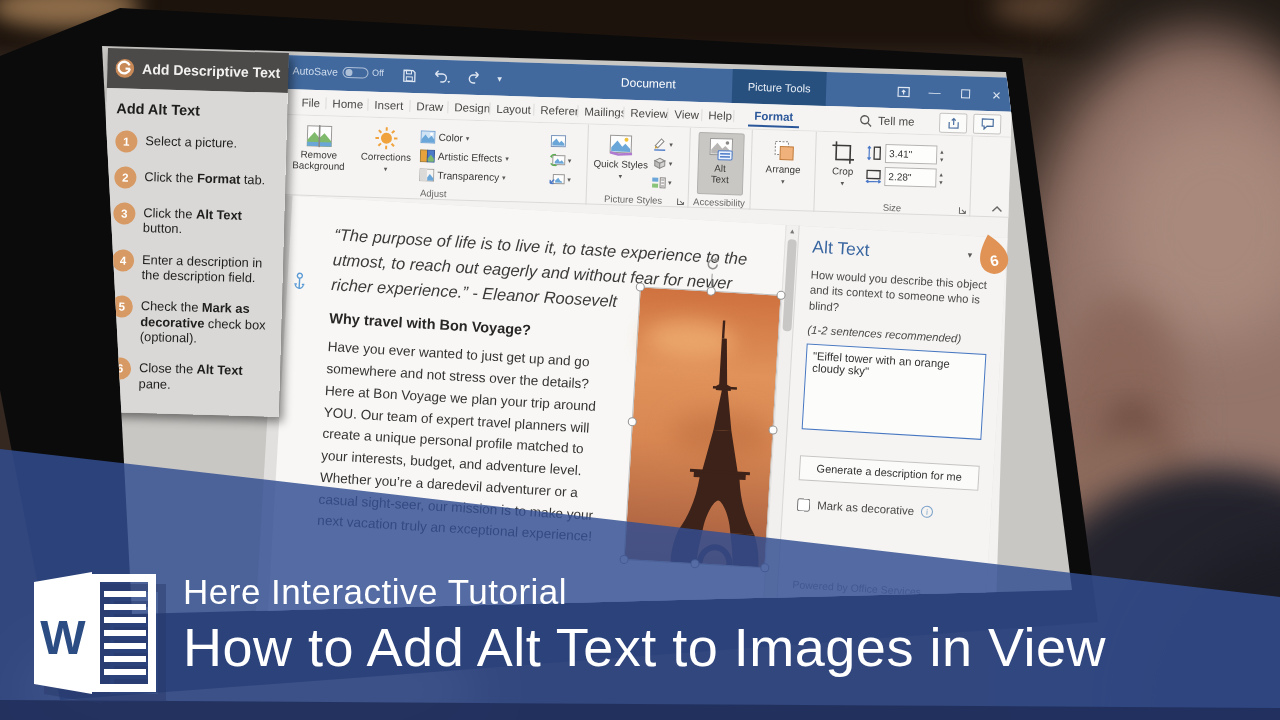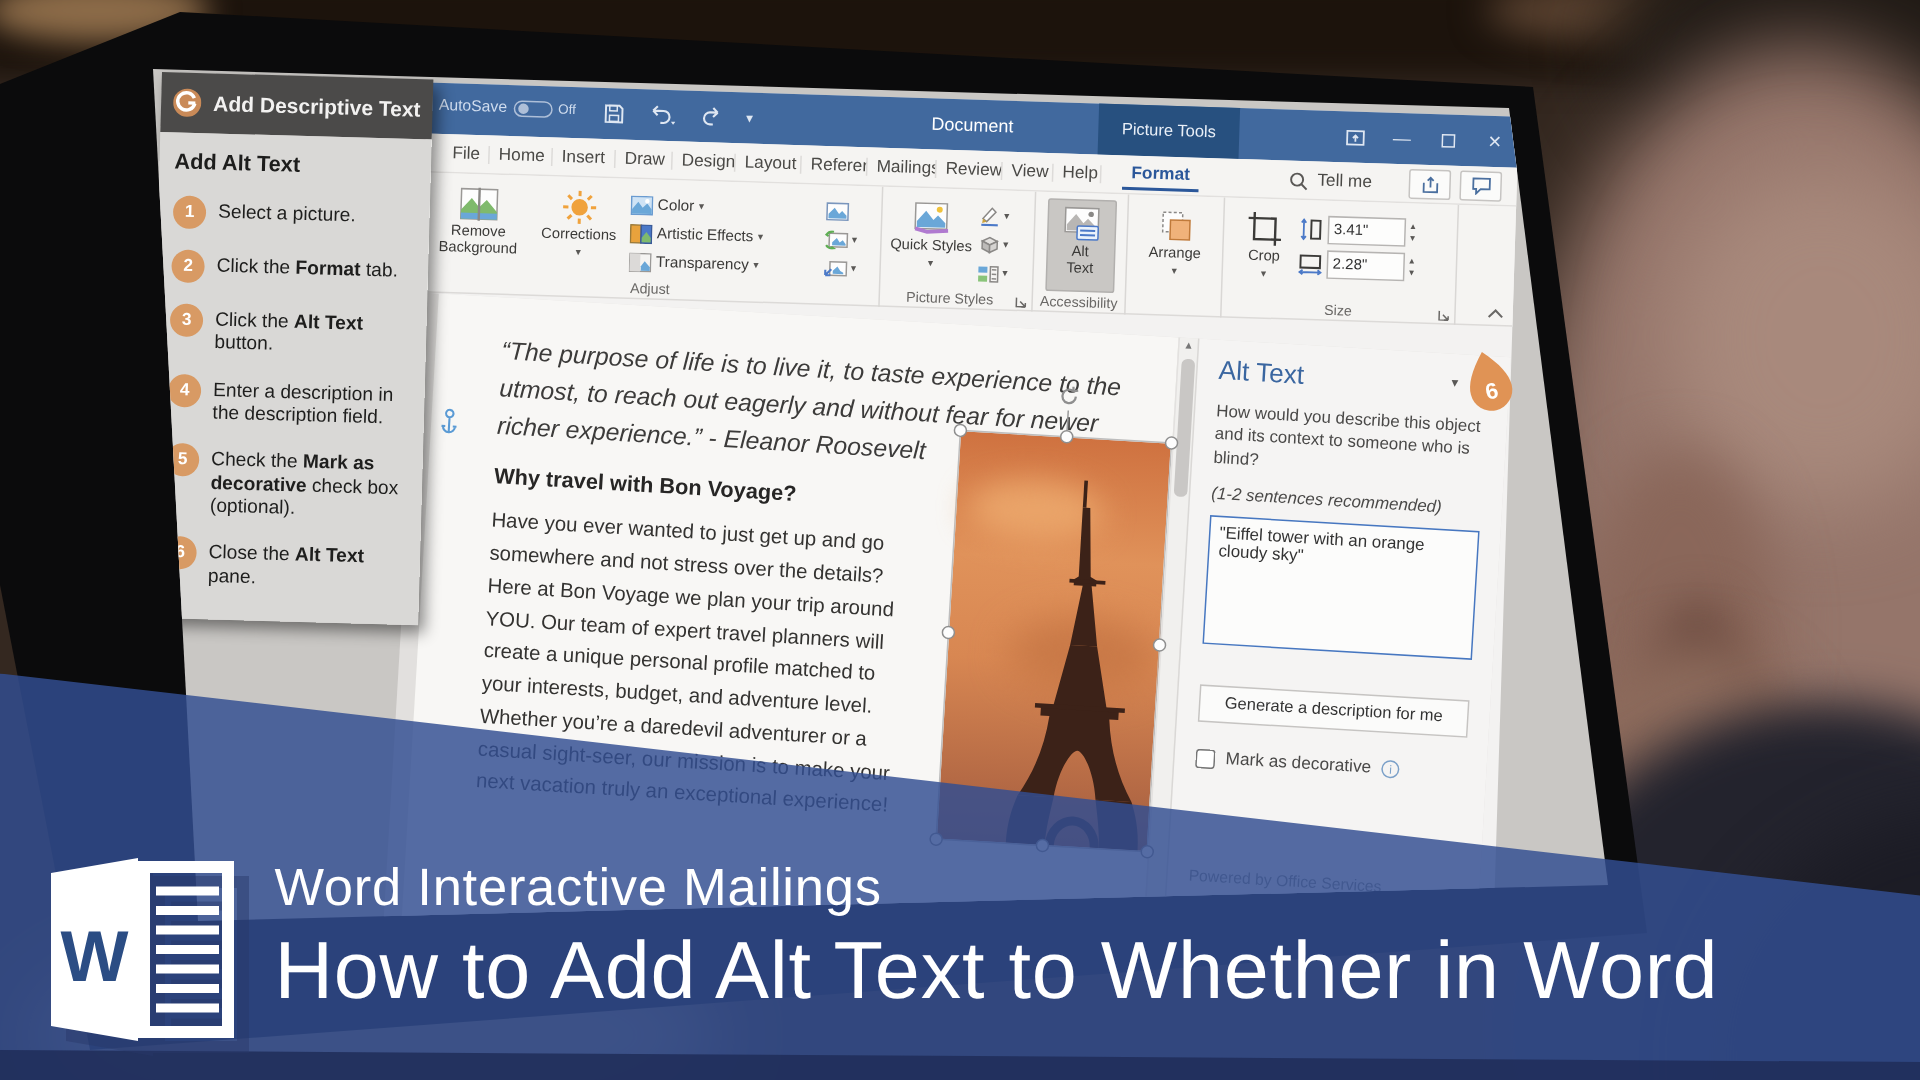--- a/index.html
+++ b/index.html
@@ -556,16 +556,16 @@
         <line x1="78" y1="28" x2="120" y2="28"></line>
           <line x1="78" y1="41" x2="120" y2="41"></line>
         <line x1="78" y1="54" x2="120" y2="54"></line>
           <line x1="78" y1="67" x2="120" y2="67"></line>
         <line x1="78" y1="80" x2="120" y2="80"></line>
           <line x1="78" y1="93" x2="120" y2="93"></line>
         <line x1="78" y1="106" x2="120" y2="106"></line>
       </g>
     </svg>
   </div>
-  <div class="banner-sub">Word Interactive Mailings</div>
-  <div class="banner-title">How to Add Alt Text to Whether in Word</div>
+  <div class="banner-sub">Here Interactive Tutorial</div>
+  <div class="banner-title">How to Add Alt Text to Images in View</div>
 
 </div>
 
 </body></html>

